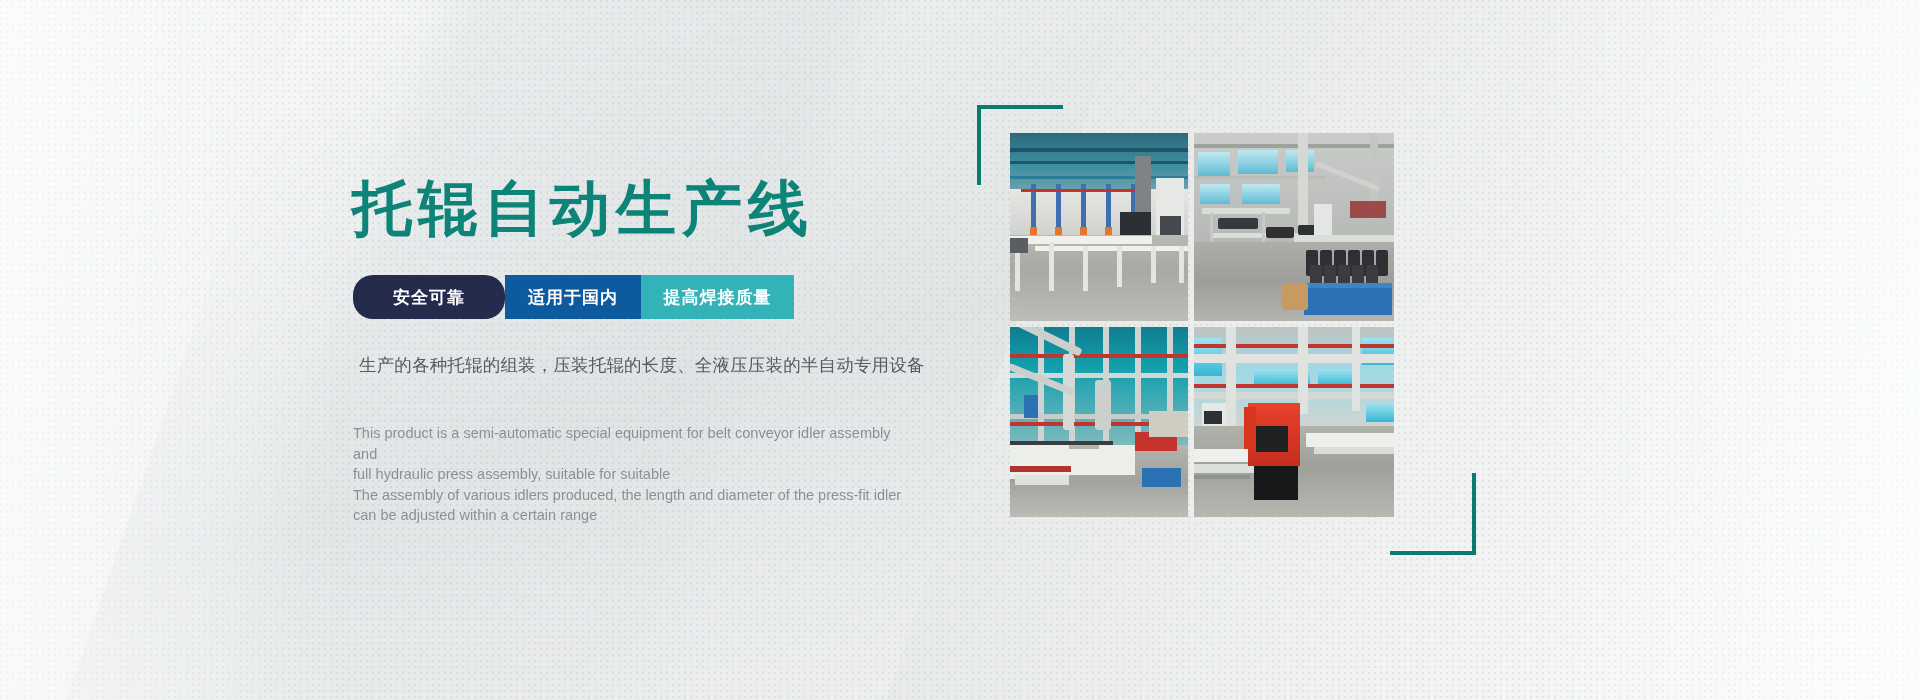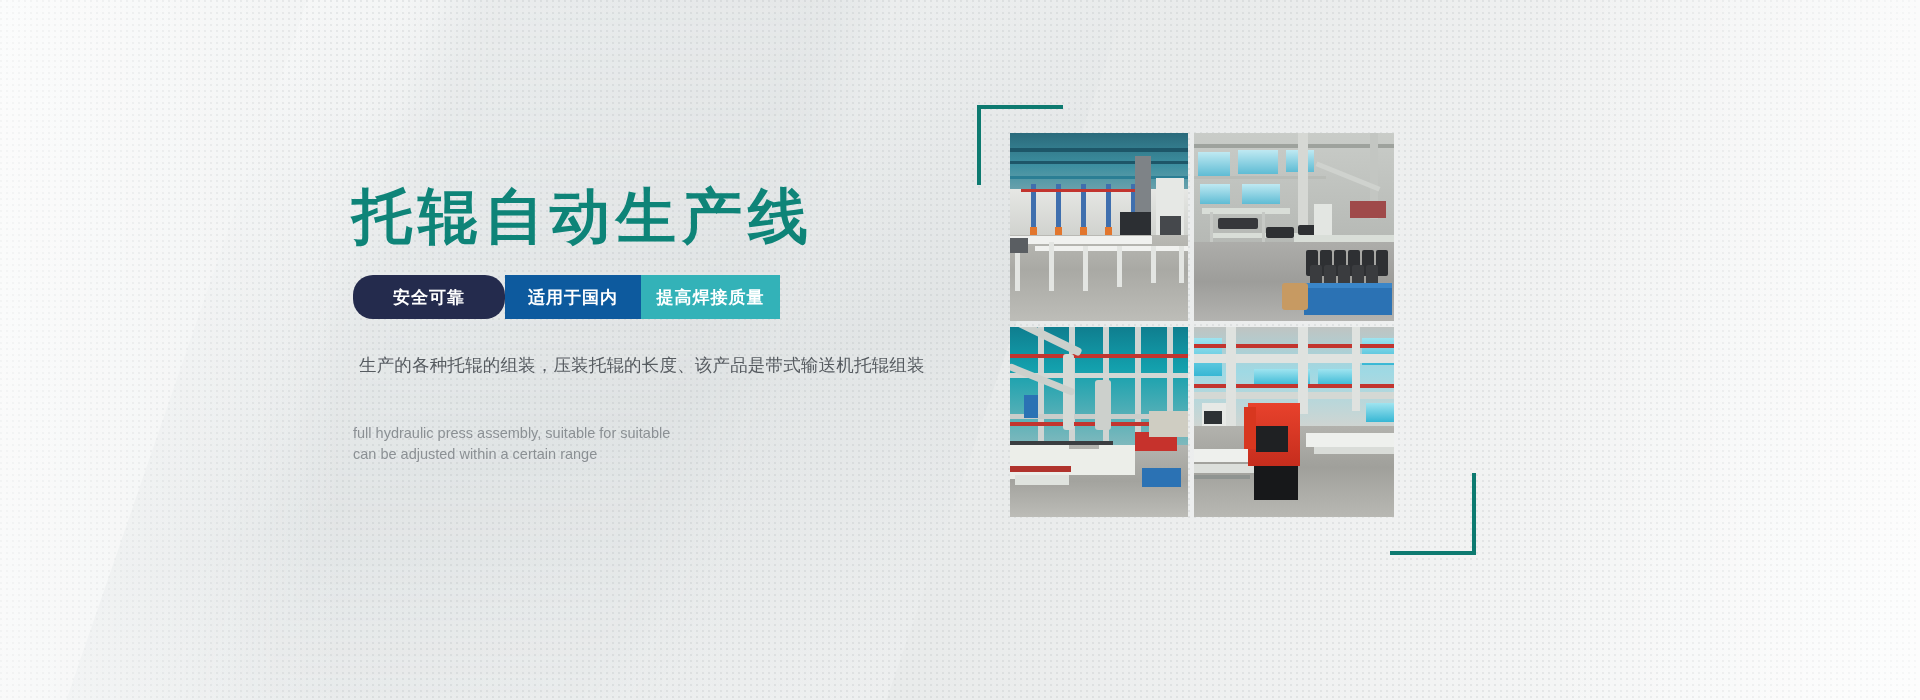--- a/index.html
+++ b/index.html
@@ -48,37 +48,36 @@
     position:absolute;left:352px;top:0;width:620px;height:700px;
   }
   .title{
     position:absolute;left:0;top:178px;
     font-size:60px;line-height:1;
     letter-spacing:.10em;
     font-weight:700;
     color:#0e8478;
     white-space:nowrap;
     font-family:"DejaVu Sans","Liberation Sans",sans-serif;
-    margin-top:8px;
   }
 
   .tags{
     position:absolute;left:1px;top:275px;
     display:flex;height:44px;
   }
   .tag{
     display:flex;align-items:center;justify-content:center;
     color:#ffffff;font-size:17px;font-weight:700;
     letter-spacing:.06em;
     white-space:nowrap;
     font-family:"DejaVu Sans","Liberation Sans",sans-serif;
   }
   .tag.t0{background:#242b4d;width:152px;border-radius:20px;}
   .tag.t1{background:#0d5a9e;width:136px;}
-  .tag.t2{background:#33b2b8;width:139px;text-align:right;}
+  .tag.t2{background:#33b2b8;width:153px;text-align:right;}
 
   .cn{
     position:absolute;left:0;top:350px;width:600px;
     color:#565b60;
     font-size:17.5px;line-height:31px;
     letter-spacing:.01em;
     font-family:"DejaVu Sans","Liberation Sans",sans-serif;
   }
   .cn .l2{padding-left:7px;}
 
@@ -176,25 +175,27 @@
 
     <div class="title">托辊自动生产线</div>
 
     <div class="tags">
       <div class="tag t0">安全可靠</div>
       <div class="tag t1">适用于国内</div>
       <div class="tag t2">提高焊接质量</div>
     </div>
 
     <div class="cn">
-      <div class="l2">生产的各种托辊的组装，压装托辊的长度、该产品是带式输送机托辊组装</div>
+      <div class="l2">生产的各种托辊的组装，压装托辊的长度、全液压压装的半自动专用设备</div>
     </div>
 
     <div class="en">
+      <p>This product is a semi-automatic special equipment for belt conveyor idler assembly and</p>
       <p>full hydraulic press assembly, suitable for suitable</p>
+      <p>The assembly of various idlers produced, the length and diameter of the press-fit idler</p>
       <p>can be adjusted within a certain range</p>
     </div>
   </div>
 
   <div class="gallery">
 
     <div class="bracket br-tl">
       <i class="h"></i>
         <i class="v"></i>
     </div>

